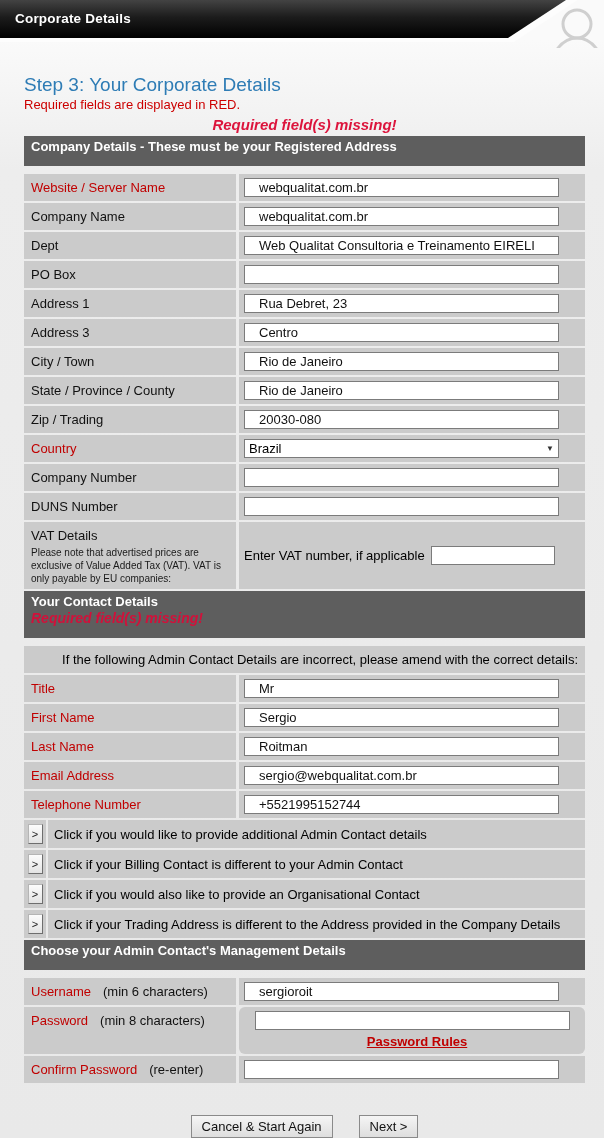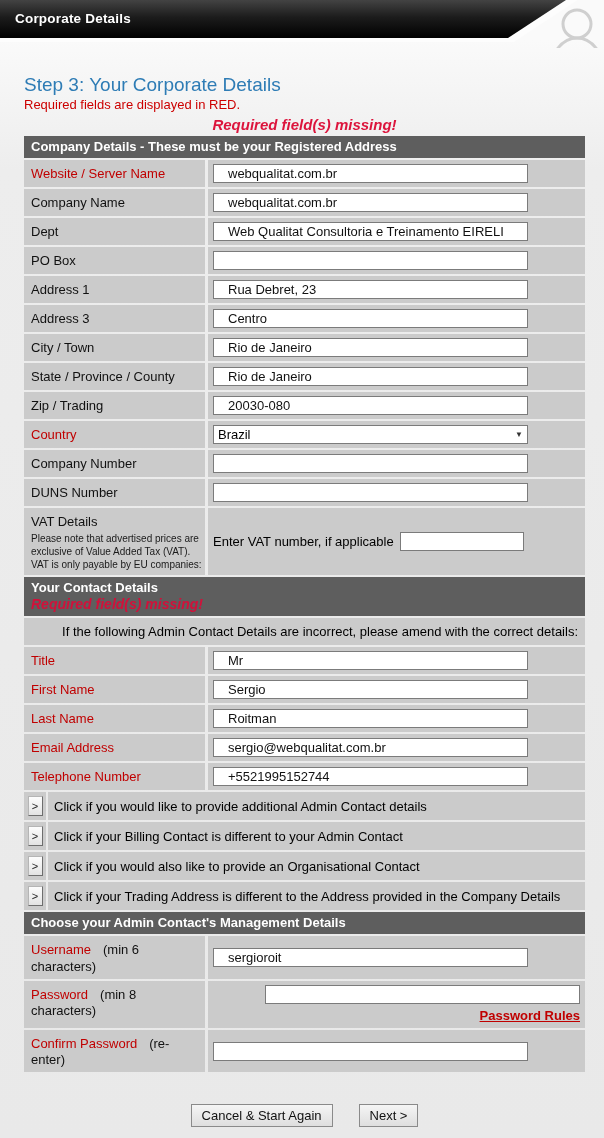--- a/index.html
+++ b/index.html
@@ -30,25 +30,25 @@
 
   
   .content { margin-left:24px; width:561px; }
   .step-heading { color:#2e7cb5; font-size:19px; font-weight:normal; margin:26px 0 1px 0; }
   .required-note { color:#cc0000; font-size:13px; margin:0; }
   .missing-top { color:#dc143c; font-size:15px; font-weight:bold; font-style:italic;
                  text-align:center; margin:4px 0 3px 0; }
 
   
   .sec-header { background:#5e5e5e; color:#fff; font-weight:bold; font-size:13px;
-                padding:3px 7px 4px 7px; margin-bottom:2px; }
+                padding:3px 7px 12px 7px; margin-bottom:8px; }
   .hdr-missing { color:#d2103a; font-style:italic; font-weight:bold; font-size:14px; margin-top:1px; }
 
   .row { display:flex; margin-bottom:2px; }
-  .lab { width:181px; min-height:27px; background:#cbcbcb; font-size:13px; color:#111;
+  .lab { width:212px; min-height:27px; background:#cbcbcb; font-size:13px; color:#111;
          padding:6px 3px 4px 7px; margin-right:3px; line-height:1.25; }
   .lab .red { color:#c00000; }
   .lab .hint { color:#111; margin-left:12px; }
   .val { flex:1; min-height:27px; background:#cbcbcb; padding:4px 5px;
          display:flex; align-items:center; font-size:13px; }
   input.txt {
     width:315px; height:19px; border:1px solid #7b7b7b; background:#fff;
     font-family:inherit; font-size:13px; padding:0 14px; color:#111;
   }
 
@@ -69,21 +69,21 @@
   .exp { display:flex; margin-bottom:2px; }
   .exp-btncell { width:22px; min-height:28px; background:#cbcbcb; margin-right:2px;
                  display:flex; align-items:center; justify-content:center; }
   .exp-btn { width:15px; height:20px; padding:0; font-family:inherit; font-size:11px;
              line-height:17px; text-align:center; color:#222; cursor:pointer;
              background:linear-gradient(180deg,#fdfdfd,#e3e3e3);
              border:1px solid; border-color:#b5b5b5 #6e6e6e #6e6e6e #b5b5b5; }
   .exp-text { flex:1; background:#cbcbcb; display:flex; align-items:center;
               font-size:13px; padding:4px 6px; }
 
-  .val.stack { flex-direction:column; align-items:flex-end; }
+  .val.stack { flex-direction:column; align-items:center;border-radius:6px; }
   .pw-link { color:#c00000; font-size:13px; font-weight:bold; text-decoration:underline;
              margin:4px 0 1px 10px; cursor:pointer; }
 
   .btnrow { display:flex; justify-content:center; gap:26px; margin-top:32px; }
   .btn { font-family:inherit; font-size:13px; color:#111; padding:3px 10px; cursor:pointer;
          background:linear-gradient(180deg,#f5f5f5,#dedede);
          border:1px solid #8a8a8a; }
 </style>
 </head>
 <body>

